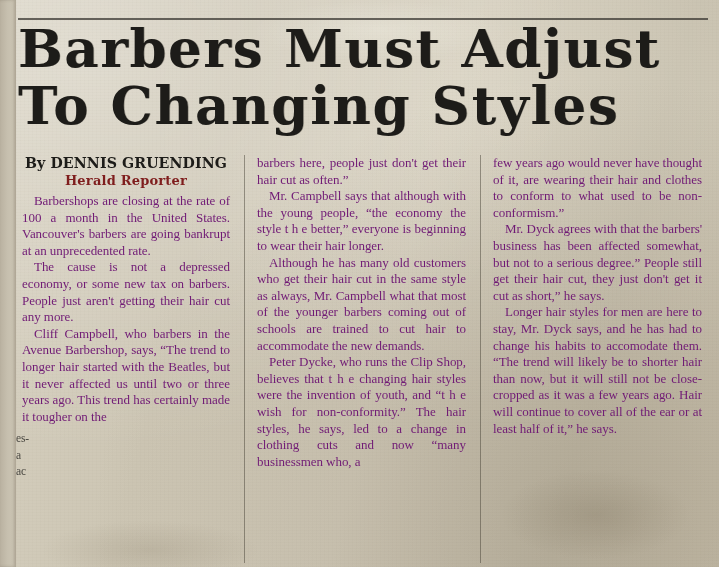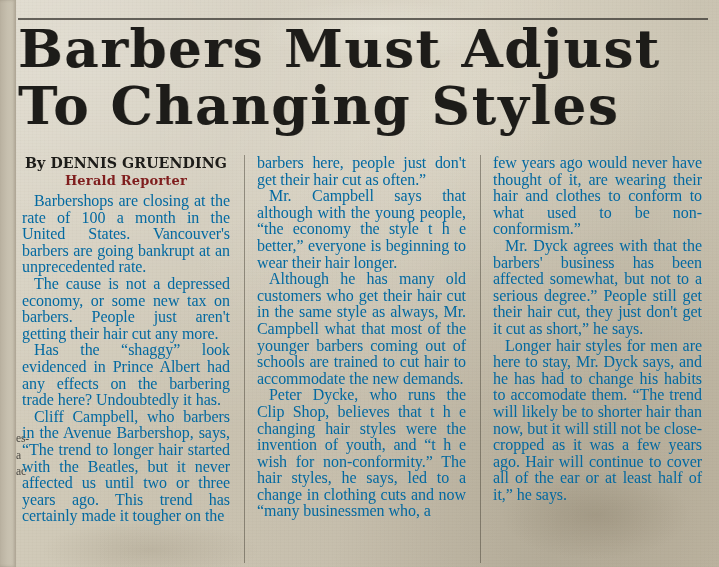--- a/index.html
+++ b/index.html
@@ -107,23 +107,23 @@
     padding-right: 10px;
     box-sizing: border-box;
   }
   .col + .col {
     border-left: 1px solid rgba(60,55,45,0.45);
     padding-left: 12px;
     width: 232px;
   }
   .col p {
     margin: 0;
-    color: #0369a1;
+    color: #701a75;
     font-family: "Liberation Serif", serif;
-    font-size: 16px;
+    font-size: 13px;
     line-height: 16.6px;
     text-align: justify;
     text-indent: 12px;
     letter-spacing: -0.05px;
   }
   .col p.no-indent { text-indent: 0; }
 
   
   #byline {
     margin-bottom: 4px;
@@ -192,21 +192,20 @@
 
 <div id="columns">
 
   <div class="col">
     <div id="byline">
       <div class="byline-main">By DENNIS GRUENDING</div>
       <div class="byline-sub">Herald Reporter</div>
     </div>
     <p>Barbershops are closing at the rate of 100 a month in the United States. Vancouver's barbers are going bankrupt at an unprecedented rate.</p>
     <p>The cause is not a depressed economy, or some new tax on barbers. People just aren't getting their hair cut any more.</p>
-    <p>Has the “shaggy” look evidenced in Prince Albert had any effects on the barbering trade here? Undoubtedly it has.</p>
     <p>Cliff Campbell, who barbers in the Avenue Barbershop, says, “The trend to longer hair started with the Beatles, but it never affected us until two or three years ago. This trend has certainly made it tougher on the</p>
   </div>
 
   <div class="col">
     <p class="no-indent">barbers here, people just don't get their hair cut as often.”</p>
     <p>Mr. Campbell says that although with the young people, “the economy the style t h e better,” everyone is beginning to wear their hair longer.</p>
     <p>Although he has many old customers who get their hair cut in the same style as always, Mr. Campbell what that most of the younger barbers coming out of schools are trained to cut hair to accommodate the new demands.</p>
     <p>Peter Dycke, who runs the Clip Shop, believes that t h e changing hair styles were the invention of youth, and “t h e wish for non-conformity.” The hair styles, he says, led to a change in clothing cuts and now “many businessmen who, a</p>
   </div>
 

